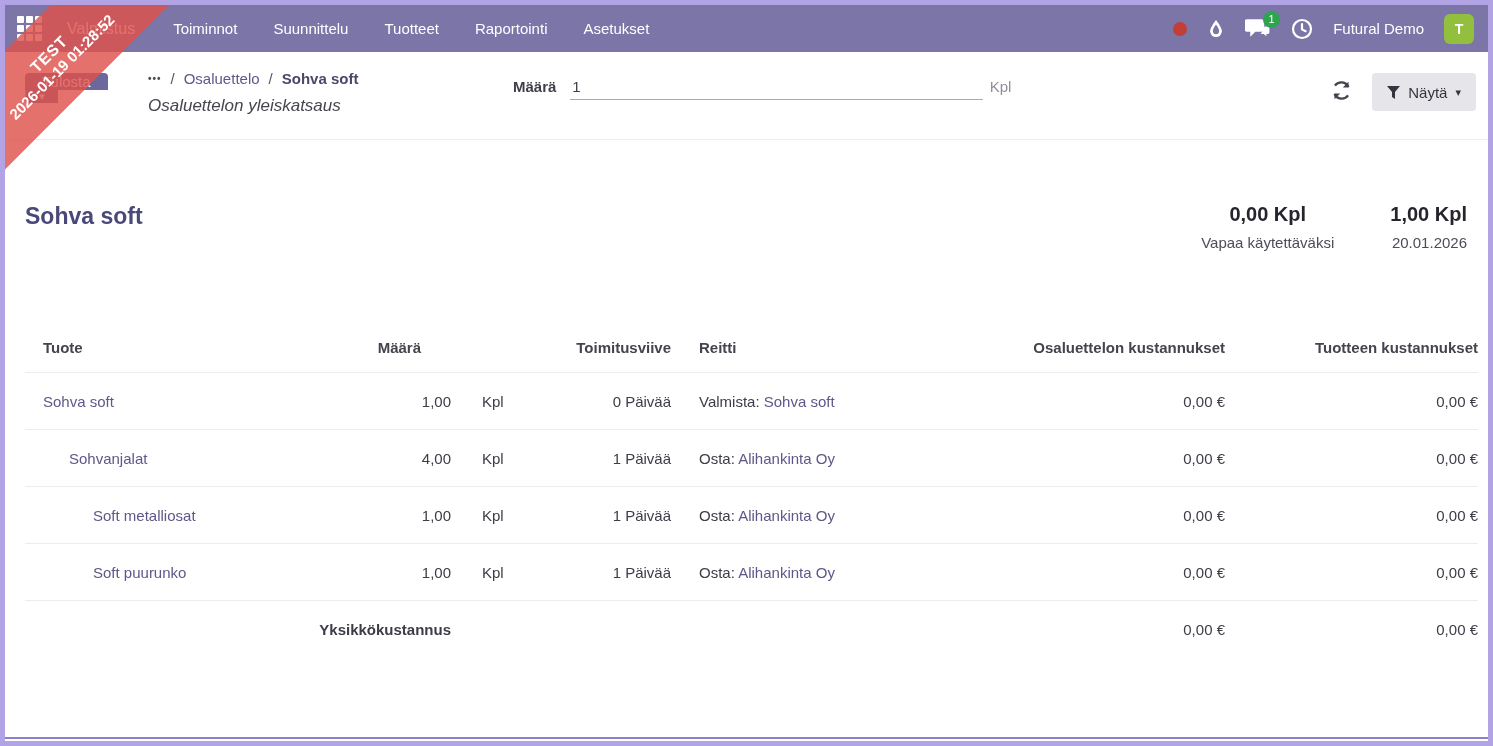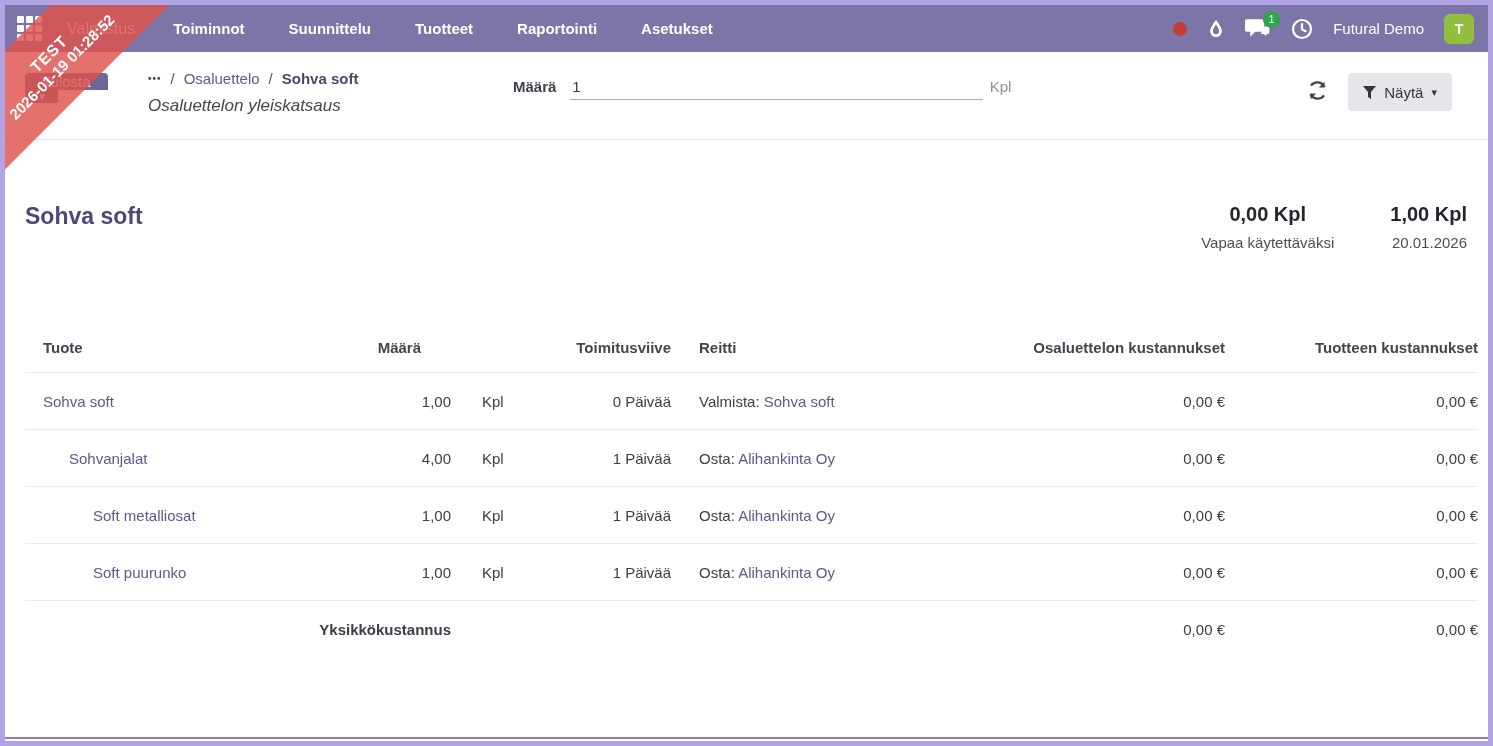--- a/index.html
+++ b/index.html
@@ -4,21 +4,21 @@
 <style>
   * { box-sizing: border-box; margin: 0; padding: 0; }
   html,body { width:1493px; height:746px; font-family:"Liberation Sans", sans-serif; }
   .frame { position:relative; width:1493px; height:746px; border:5px solid #b2a4e4; background:#fff; overflow:hidden; }
 
   
   .navbar { height:47px; background:#7b75a8; display:flex; align-items:center; padding:0 14px 0 12px; position:relative; }
   .apps-grid { width:26px; height:26px; display:grid; grid-template-columns:repeat(3,7px); grid-template-rows:repeat(3,7px); gap:2px; cursor:pointer; }
   .apps-grid span { background:#fff; border-radius:1px; }
   .brand { color:#fff; font-size:16px; margin-left:24px; font-weight:400; }
-  .menu { display:flex; margin-left:28px; gap:24px;font-weight:bold; }
+  .menu { display:flex; margin-left:28px; gap:16px; }
   .menu .menu-item { color:#fff; font-size:15px; padding:6px 10px; cursor:pointer; white-space:nowrap; }
   .nav-right { margin-left:auto; display:flex; align-items:center; gap:20px; }
   .dot-red { width:14px; height:14px; border-radius:50%; background:#c23f38; }
   .icon-svg { display:block; }
   .chat-wrap { position:relative; }
   .badge { position:absolute; top:-7px; right:-9px; min-width:17px; height:17px; border-radius:9px; background:#2da44e; color:#fff; font-size:11px; line-height:17px; text-align:center; padding:0 4px; }
   .user-name { color:#fff; font-size:15px; }
   .avatar { width:30px; height:30px; border-radius:6px; background:#93bf3e; color:#fff; font-size:14px; font-weight:700; display:flex; align-items:center; justify-content:center; cursor:pointer; }
 
   
@@ -39,21 +39,21 @@
   .bc-ellipsis { color:#4a4a55; font-size:10px; letter-spacing:1px; font-weight:700; cursor:pointer; }
   .bc-sep { color:#55555e; }
   .bc-link { color:#5d5889; cursor:pointer; text-decoration:none; }
   .bc-current { color:#4b4768; font-weight:700; }
   .subtitle { font-size:17px; color:#45454e; margin-top:6px;font-style:italic; }
   .qty-block { position:absolute; left:508px; top:23px; display:flex; align-items:flex-start; }
   .qty-label { font-size:15px; font-weight:700; color:#3f3f49; margin-right:14px; margin-top:3px; }
   .qty-input-wrap { position:relative; width:413px; }
   .qty-input { width:100%; border:none; border-bottom:1px solid #a9a9b2; font-size:15px; color:#3f3f49; padding:3px 34px 4px 2px; outline:none; background:transparent; font-family:inherit; }
   .qty-unit { position:absolute; right:-28px; top:3px; font-size:15px; color:#8f8f99; }
-  .cp-right { position:absolute; right:36px; top:21px; display:flex; align-items:center; gap:18px; }
+  .cp-right { position:absolute; right:12px; top:21px; display:flex; align-items:center; gap:18px; }
   .refresh-btn { background:none; border:none; cursor:pointer; padding:2px; }
   .show-btn { background:#e6e6ea; border:none; border-radius:4px; height:38px; padding:0 15px; font-size:15px; color:#35353f; display:flex; align-items:center; gap:8px; cursor:pointer; font-family:inherit; }
   .show-caret { font-size:11px; }
 
   
   .summary-row { display:flex; justify-content:space-between; align-items:flex-start; margin:63px 21px 0 20px; }
   .page-title { font-size:23px; font-weight:700; color:#4a4878; }
   .stats { display:flex; gap:56px; text-align:center;align-items:center; }
   .stat-value { font-size:20px; font-weight:700; color:#25252e; }
   .stat-label { font-size:15px; color:#4d4d58; margin-top:8px; }

